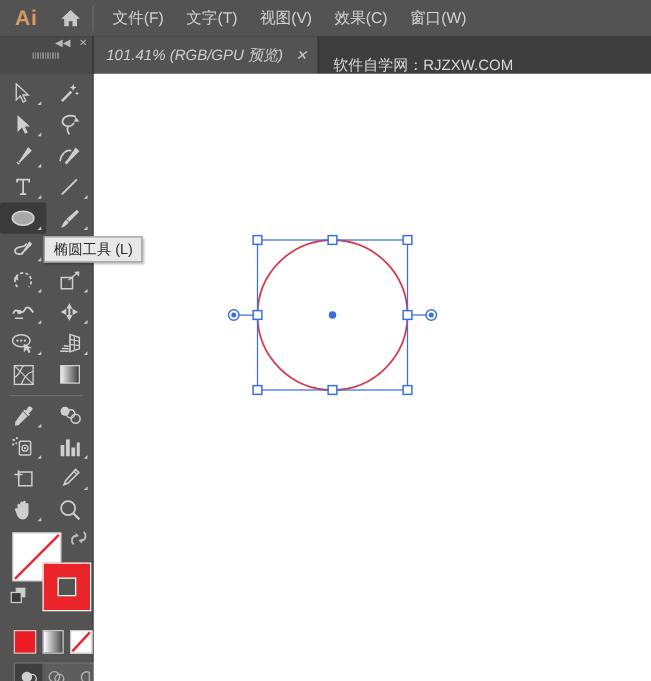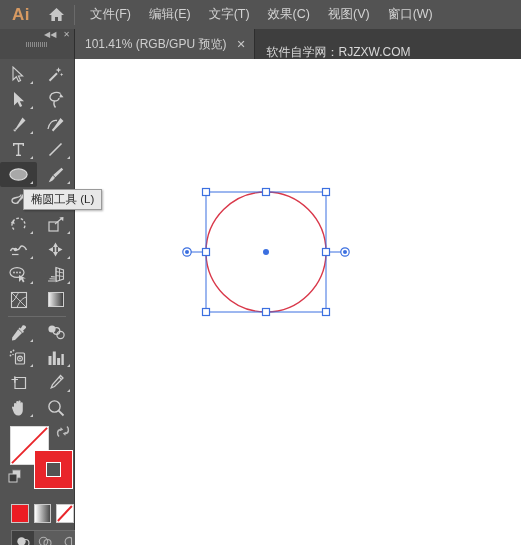--- a/index.html
+++ b/index.html
@@ -64,20 +64,21 @@
     transform: translateX(-50%);
     width: 22px; height: 5px;
     background: repeating-linear-gradient(to right, #8b8b8b 0 1px, transparent 1px 2px);
   }
   .doc-tab {
     display: flex; align-items: center;
     background: #535353;
     padding: 0 8px 0 10px;
     border-right: 1px solid #2e2e2e;
     gap: 10px;
+    font-style: italic;
   }
   .doc-tab-label { color: #cfcfcf; font-size: 12px; white-space: nowrap; }
   .doc-tab-close { color: #c8c8c8; font-size: 11px; cursor: pointer; }
   .site-tab {
     display: flex; align-items: center;
     padding: 0 12px;
     background: #3e3e3e;
     margin-top: 16px;
   }
   .site-tab-label { color: #d8d8d8; font-size: 12px; white-space: nowrap; }
@@ -203,24 +204,23 @@
   <div class="menubar">
     <div class="ai-logo">Ai</div>
     <div class="home-icon">
       <svg width="17" height="15" viewBox="0 0 17 15">
         <path d="M8.5 1 L16 8 L13.6 8 L13.6 14 L10 14 L10 10 L7 10 L7 14 L3.4 14 L3.4 8 L1 8 Z" fill="#c7c7c7"></path>
       </svg>
     </div>
     <div class="menu-divider"></div>
     <div class="menu-items">
       <div class="menu-item">文件(F)</div>
-      <div class="menu-item">编辑(E)</div>
       <div class="menu-item">文字(T)</div>
+      <div class="menu-item">视图(V)</div>
       <div class="menu-item">效果(C)</div>
-      <div class="menu-item">视图(V)</div>
       <div class="menu-item">窗口(W)</div>
     </div>
   </div>
 
   <div class="tabbar">
     <div class="panel-stub">
       <div class="stub-controls">
         <div class="stub-btn">◀◀</div>
         <div class="stub-btn">✕</div>
       </div>
@@ -543,17 +543,17 @@
         <circle cx="112" cy="193" r="4.2" fill="none" stroke="#3b6fe0" stroke-width="1.2"></circle>
         <circle cx="112" cy="193" r="2" fill="#3b6fe0"></circle>
       </g>
       <g>
         <circle cx="270" cy="193" r="4.2" fill="none" stroke="#3b6fe0" stroke-width="1.2"></circle>
         <circle cx="270" cy="193" r="2" fill="#3b6fe0"></circle>
       </g>
     </svg>
   </div>
 
-  <div style="position:absolute; left:23px; top:189px; background:#e8e8e8; border:1px solid #9a9a9a;
+  <div style="position:absolute; left:35px; top:189px; background:#e8e8e8; border:1px solid #9a9a9a;
               padding:2px 7px; font-size:11.5px; color:#2b2b2b; white-space:nowrap; z-index:50;
               box-shadow:1px 1px 2px rgba(0,0,0,0.3);">椭圆工具 (L)</div>
 
 </div>
 
 </body></html>

